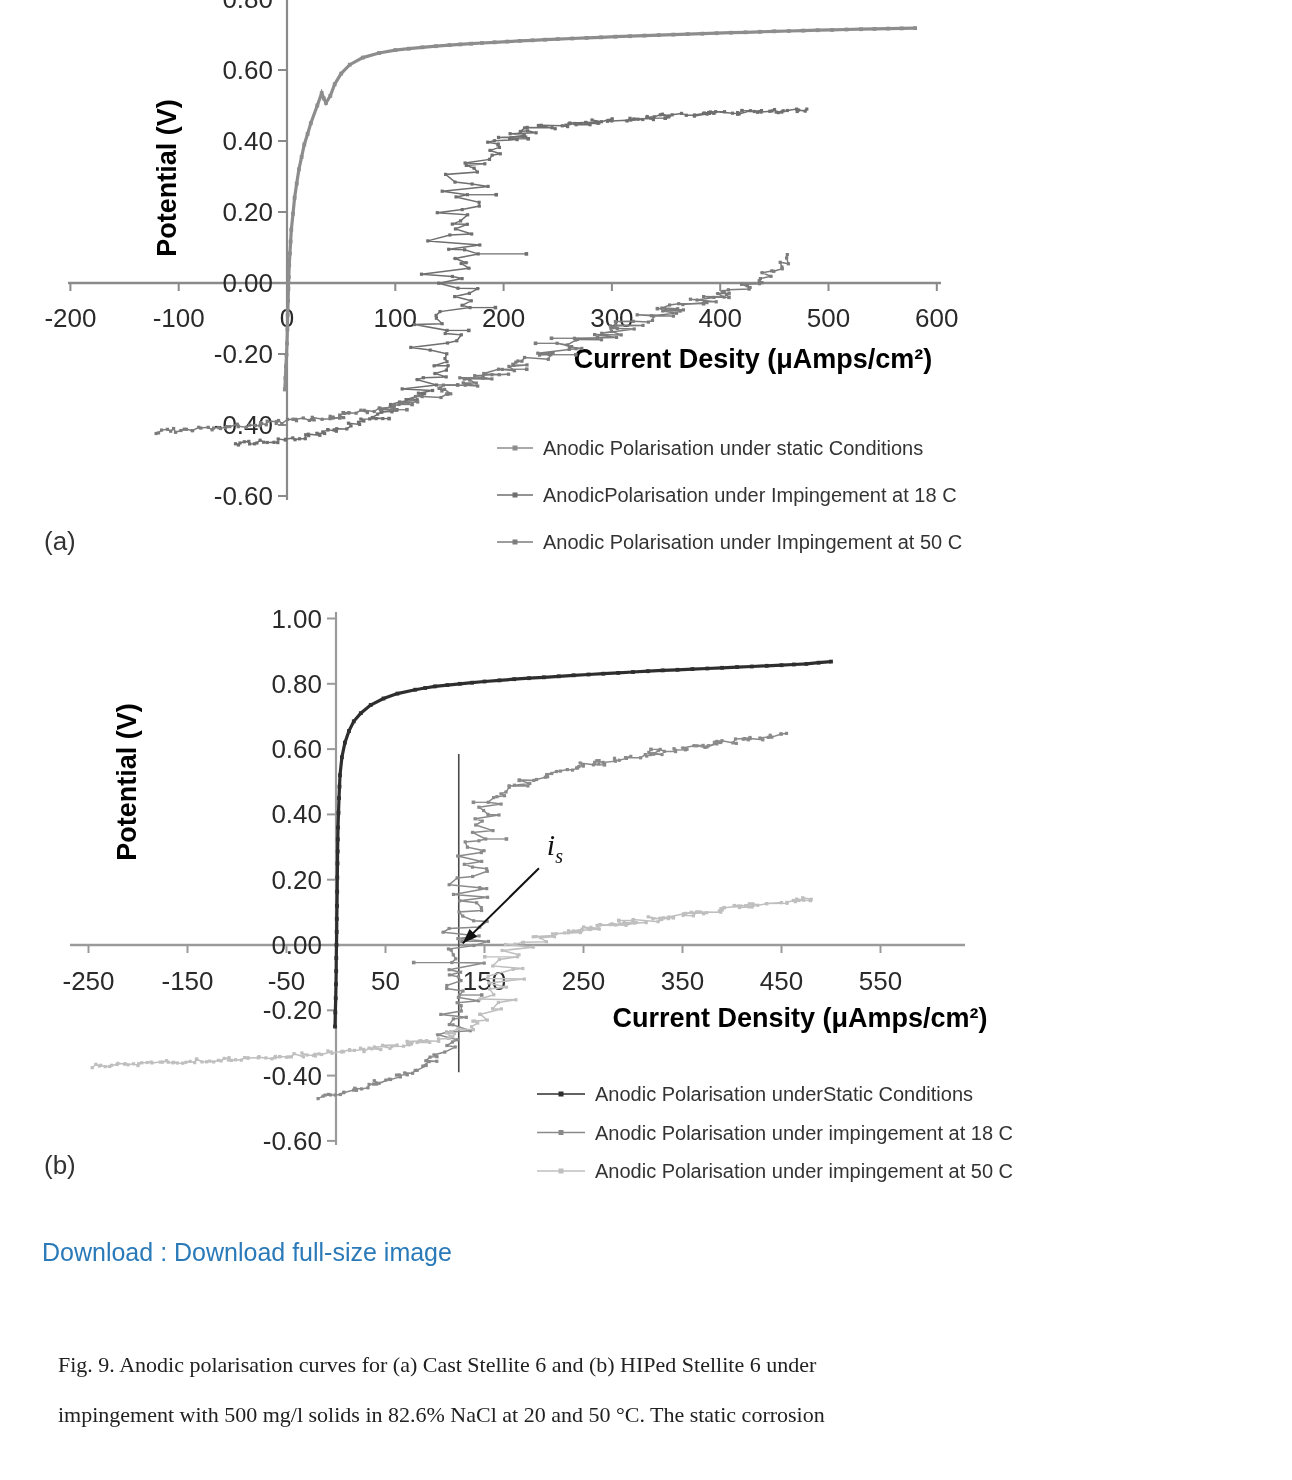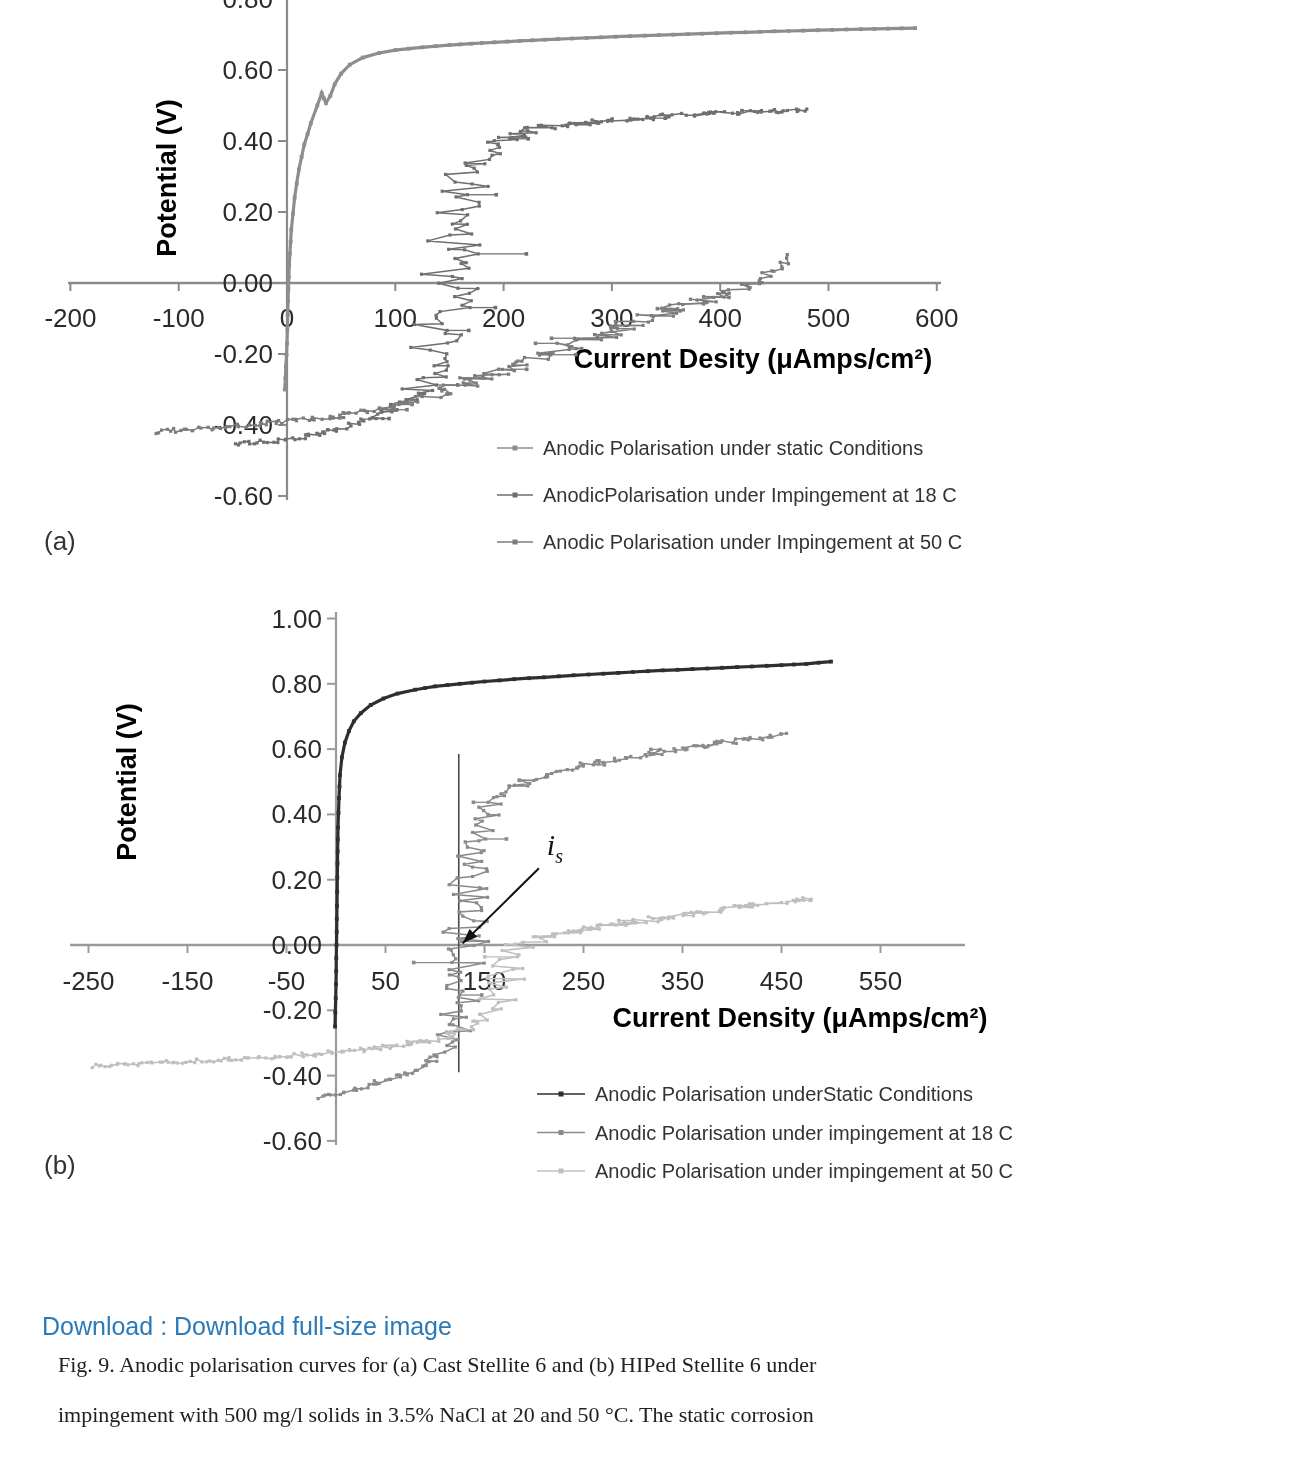--- a/index.html
+++ b/index.html
@@ -6,21 +6,21 @@
   .page{position:relative;width:1292px;height:1480px;background:#ffffff;overflow:hidden;
         font-family:"Liberation Sans",sans-serif;}
   svg.chart{position:absolute;left:0;display:block;}
   #chart-a{top:0;}
   #chart-b{top:575px;}
   .tick{font-family:"Liberation Sans",sans-serif;font-size:26px;fill:#2a2a2a;}
   .axtitle{font-family:"Liberation Sans",sans-serif;font-size:27px;font-weight:bold;fill:#000;}
   .legend{font-family:"Liberation Sans",sans-serif;font-size:20px;fill:#333;}
   .panel{font-family:"Liberation Sans",sans-serif;font-size:26px;fill:#333;}
   .ann{font-family:"Liberation Serif",serif;font-style:italic;font-size:30px;fill:#111;}
-  .download-row{position:absolute;left:42px;top:1312px;}
+  .download-row{position:absolute;left:42px;top:1238px;}
   .dl{font-size:25px;text-decoration:none;cursor:pointer;}
   .caption{position:absolute;left:42px;top:1324px;width:1216px;margin:16px;
            font-family:"Liberation Serif",serif;font-size:22px;color:#212121;line-height:50px;}
   .caption span{display:block;white-space:nowrap;}
 </style>
 </head>
 <body>
 
 <div class="page">
 
@@ -1220,17 +1220,17 @@
         <polygon points="462.72,943.3675 469.5460460748743,928.9226014200966 477.26566401083574,936.7588951181903" fill="#111"></polygon>
         <text x="44" y="1174" class="panel">(b)</text>
       </svg>
 
     <div class="download-row">
       <a class="dl" href="#" style="color: rgb(42, 122, 185);">Download : Download full-size image</a>
     </div>
 
     <figcaption class="caption">
       <span>Fig. 9. Anodic polarisation curves for (a) Cast Stellite 6 and (b) HIPed Stellite 6 under</span>
-      <span>impingement with 500 mg/l solids in 3.5% NaCl at 20 and 50 °C. The static corrosion</span>
+      <span>impingement with 500 mg/l solids in 82.6% NaCl at 20 and 50 °C. The static corrosion</span>
     </figcaption>
   </figure>
 
 </div>
 
 </body></html>

